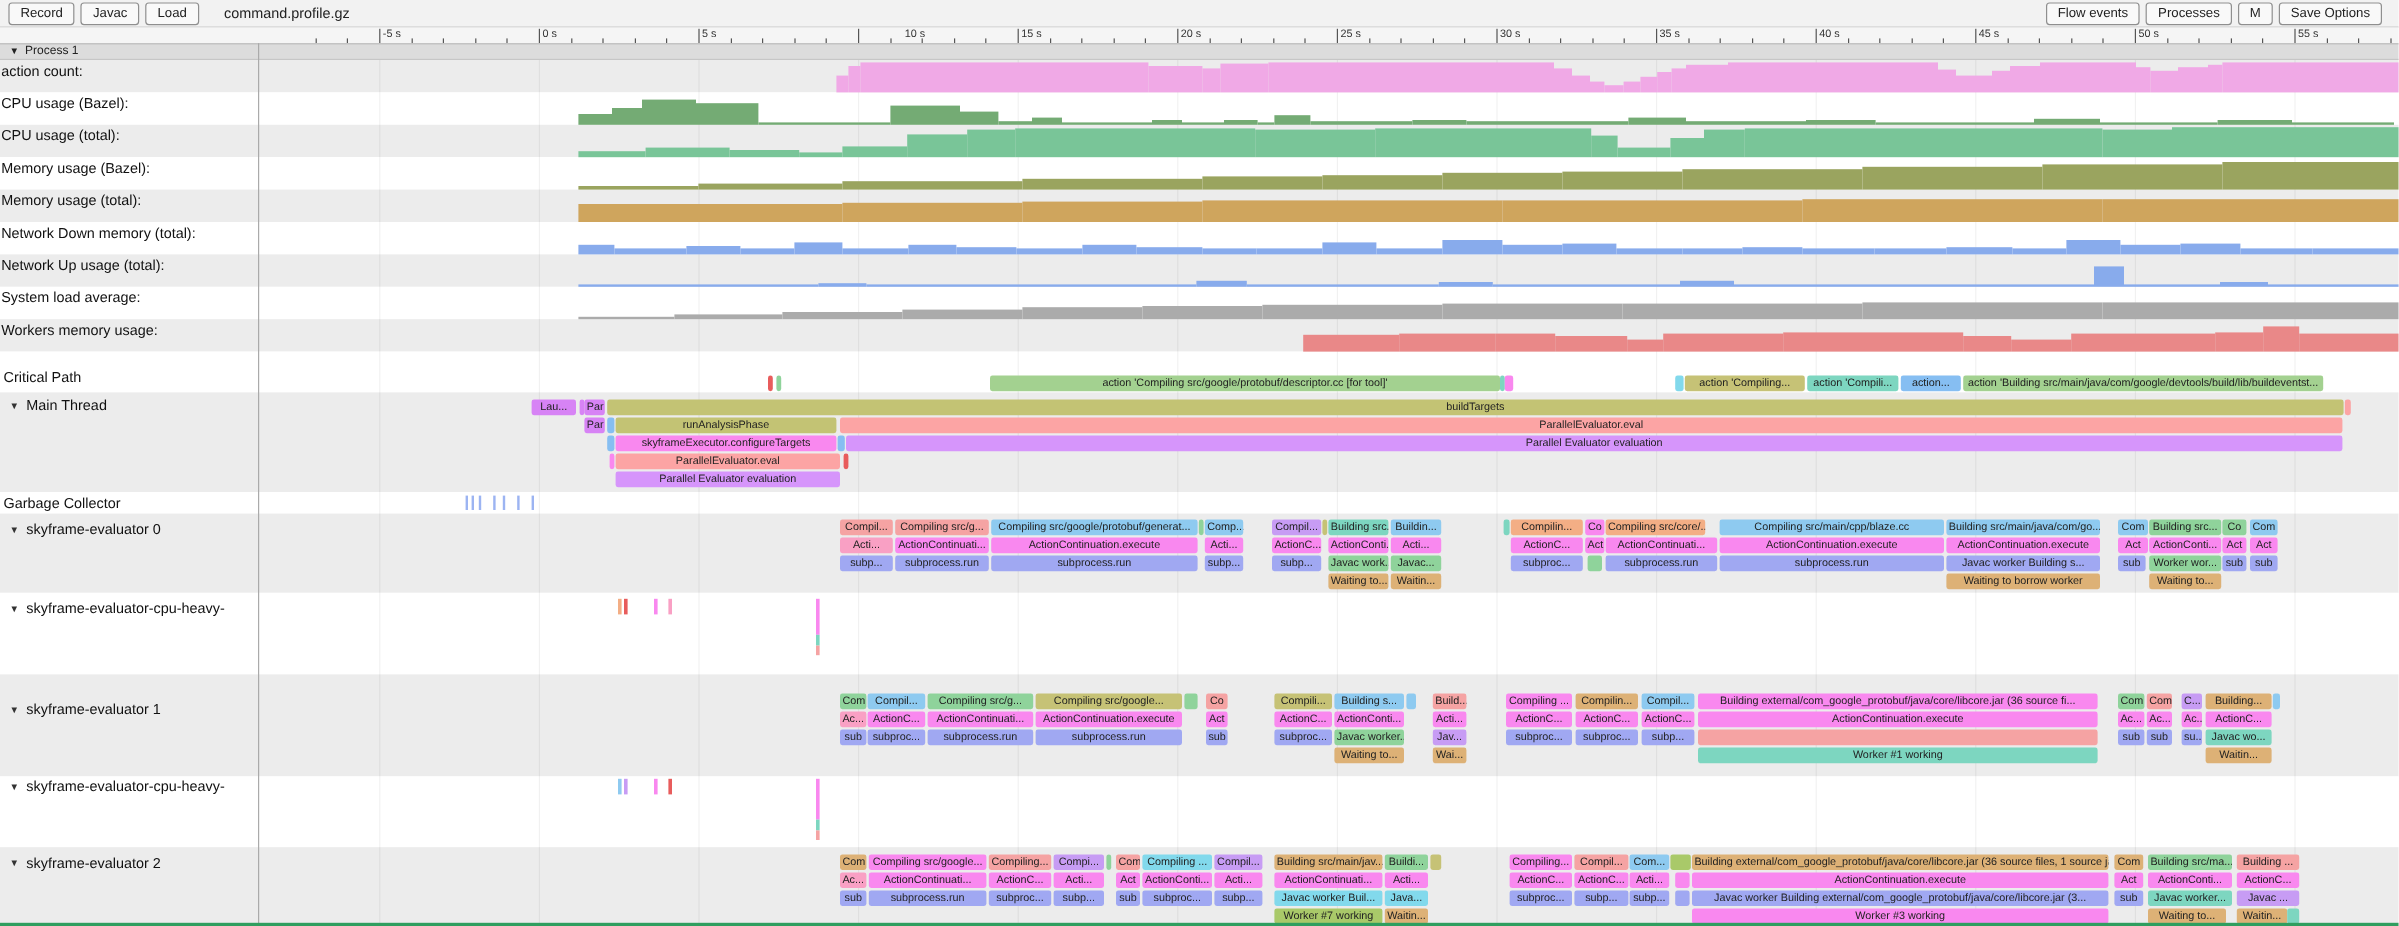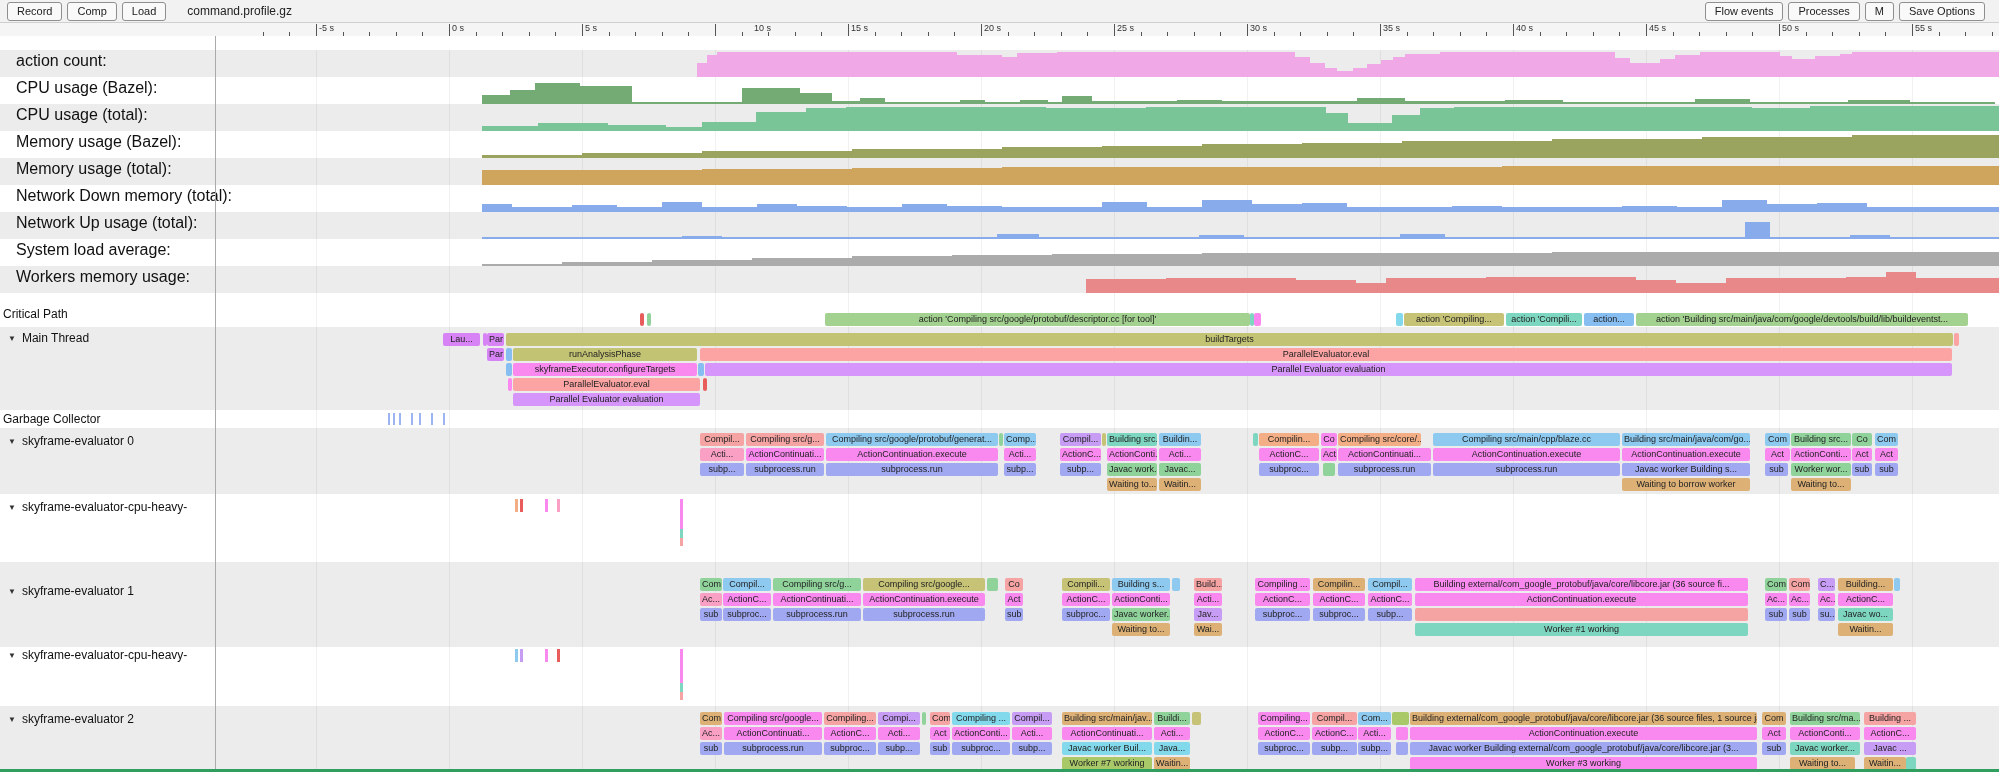--- a/index.html
+++ b/index.html
@@ -21,34 +21,34 @@
   
   #prochdr{position:absolute;left:0;top:36px;width:1999px;height:14px;background:#dcdcdc;
            border-top:1px solid #bbb;border-bottom:1px solid #c6c6c6;box-sizing:border-box;
            font-size:10px;color:#222;line-height:12px;padding-left:8px;}
   .band{position:absolute;left:0;width:1999px;}
   .grid{position:absolute;width:1px;background:rgba(0,0,0,0.055);}
   .bar{position:absolute;}
   .blk{position:absolute;height:13px;border-radius:2px;font-size:9px;line-height:13px;
        color:#222;text-align:center;overflow:hidden;white-space:nowrap;box-sizing:border-box;padding:0 2px;}
   .tickm{position:absolute;}
-  .clabel{position:absolute;left:16px;font-size:16px;color:#111;white-space:nowrap;z-index:5;}
+  .clabel{position:absolute;left:1px;font-size:12px;color:#111;white-space:nowrap;z-index:5;}
   .tlabel{position:absolute;font-size:12px;color:#111;white-space:nowrap;z-index:5;}
   .tlabel .arr{font-size:8px;vertical-align:1px;margin-right:6px;color:#333;}
   #divider{position:absolute;top:36px;height:736px;width:1px;background:#aaa;z-index:6;}
   #bottombar{position:absolute;left:0;height:3px;width:1999px;z-index:6;}
 </style>
 </head>
 <body>
 
 <div id="app">
   <div id="toolbar">
     <div class="tbgroup" id="tb-left">
       <button class="btn">Record</button>
-      <button class="btn">Comp</button>
+      <button class="btn">Javac</button>
       <button class="btn">Load</button>
       <span id="filename">command.profile.gz</span>
     </div>
     <div class="tbgroup" id="tb-right">
       <button class="btn">Flow events</button>
       <button class="btn">Processes</button>
       <button class="btn">M</button>
       <button class="btn">Save Options</button>
     </div>
   </div>
@@ -126,20 +126,21 @@
       <div class="rtick" style="left: 1806px; top: 9px; height: 4px;"></div>
       <div class="rtick" style="left: 1832px; top: 9px; height: 4px;"></div>
       <div class="rtick" style="left: 1859px; top: 9px; height: 4px;"></div>
       <div class="rtick" style="left: 1885px; top: 9px; height: 4px;"></div>
       <div class="rtick" style="left: 1912px; top: 1px; height: 12px;"></div>
       <div class="rlabel" style="left: 1915px;">55 s</div>
       <div class="rtick" style="left: 1939px; top: 9px; height: 4px;"></div>
       <div class="rtick" style="left: 1965px; top: 9px; height: 4px;"></div>
       <div class="rtick" style="left: 1992px; top: 9px; height: 4px;"></div>
     </div>
+  <div id="prochdr"><span class="arr" style="font-size:8px;margin-right:5px;">▼</span><span>Process 1</span></div>
   <div id="content">
       <div class="band" style="top: 50px; height: 27px; background: rgb(236, 236, 236); z-index: 0;"></div>
       <div class="band" style="top: 77px; height: 27px; background: rgb(255, 255, 255); z-index: 0;"></div>
       <div class="band" style="top: 104px; height: 27px; background: rgb(236, 236, 236); z-index: 0;"></div>
       <div class="band" style="top: 131px; height: 27px; background: rgb(255, 255, 255); z-index: 0;"></div>
       <div class="band" style="top: 158px; height: 27px; background: rgb(236, 236, 236); z-index: 0;"></div>
       <div class="band" style="top: 185px; height: 27px; background: rgb(255, 255, 255); z-index: 0;"></div>
       <div class="band" style="top: 212px; height: 27px; background: rgb(236, 236, 236); z-index: 0;"></div>
       <div class="band" style="top: 239px; height: 27px; background: rgb(255, 255, 255); z-index: 0;"></div>
       <div class="band" style="top: 266px; height: 27px; background: rgb(236, 236, 236); z-index: 0;"></div>
@@ -332,21 +333,21 @@
       <div class="tlabel" style="left: 3px; top: 307px;"><span>Critical Path</span></div>
       <div class="blk" style="left: 640px; width: 2px; top: 313px; background: rgb(232, 92, 92); z-index: 3;"></div>
       <div class="blk" style="left: 647px; width: 2px; top: 313px; background: rgb(143, 211, 155); z-index: 3;"></div>
       <div class="blk" style="left: 825px; width: 425px; top: 313px; background: rgb(163, 209, 144); z-index: 3;">action 'Compiling src/google/protobuf/descriptor.cc [for tool]'</div>
       <div class="blk" style="left: 1250px; width: 4px; top: 313px; background: rgb(125, 214, 192); z-index: 3;"></div>
       <div class="blk" style="left: 1254px; width: 7px; top: 313px; background: rgb(249, 136, 239); z-index: 3;"></div>
       <div class="blk" style="left: 1396px; width: 7px; top: 313px; background: rgb(130, 217, 236); z-index: 3;"></div>
       <div class="blk" style="left: 1404px; width: 100px; top: 313px; background: rgb(198, 194, 118); z-index: 3;">action 'Compiling...</div>
       <div class="blk" style="left: 1506px; width: 76px; top: 313px; background: rgb(125, 214, 192); z-index: 3;">action 'Compili...</div>
       <div class="blk" style="left: 1584px; width: 50px; top: 313px; background: rgb(134, 190, 242); z-index: 3;">action...</div>
-      <div class="blk" style="left: 1636px; width: 332px; top: 313px; background: rgb(163, 209, 144); z-index: 3;">action 'Building src/main/java/com/google/devtools/build/lib/buildeventst...</div>
+      <div class="blk" style="left: 1636px; width: 300px; top: 313px; background: rgb(163, 209, 144); z-index: 3;">action 'Building src/main/java/com/google/devtools/build/lib/buildeventst...</div>
       <div class="tlabel" style="left: 8px; top: 331px;"><span class="arr">▼</span><span>Main Thread</span></div>
       <div class="blk" style="left: 443px; width: 37px; top: 333px; background: rgb(215, 131, 245); z-index: 3;">Lau...</div>
       <div class="blk" style="left: 483px; width: 3px; top: 333px; background: rgb(215, 131, 245); z-index: 3;"></div>
       <div class="blk" style="left: 487px; width: 17px; top: 333px; background: rgb(215, 131, 245); z-index: 3;">Par</div>
       <div class="blk" style="left: 506px; width: 1447px; top: 333px; background: rgb(195, 195, 116); z-index: 3;">buildTargets</div>
       <div class="blk" style="left: 1954px; width: 5px; top: 333px; background: rgb(252, 164, 164); z-index: 3;"></div>
       <div class="blk" style="left: 487px; width: 17px; top: 348px; background: rgb(215, 131, 245); z-index: 3;">Par</div>
       <div class="blk" style="left: 506px; width: 6px; top: 348px; background: rgb(134, 190, 242); z-index: 3;"></div>
       <div class="blk" style="left: 513px; width: 184px; top: 348px; background: rgb(195, 195, 116); z-index: 3;">runAnalysisPhase</div>
       <div class="blk" style="left: 700px; width: 1252px; top: 348px; background: rgb(252, 164, 164); z-index: 3;">ParallelEvaluator.eval</div>

